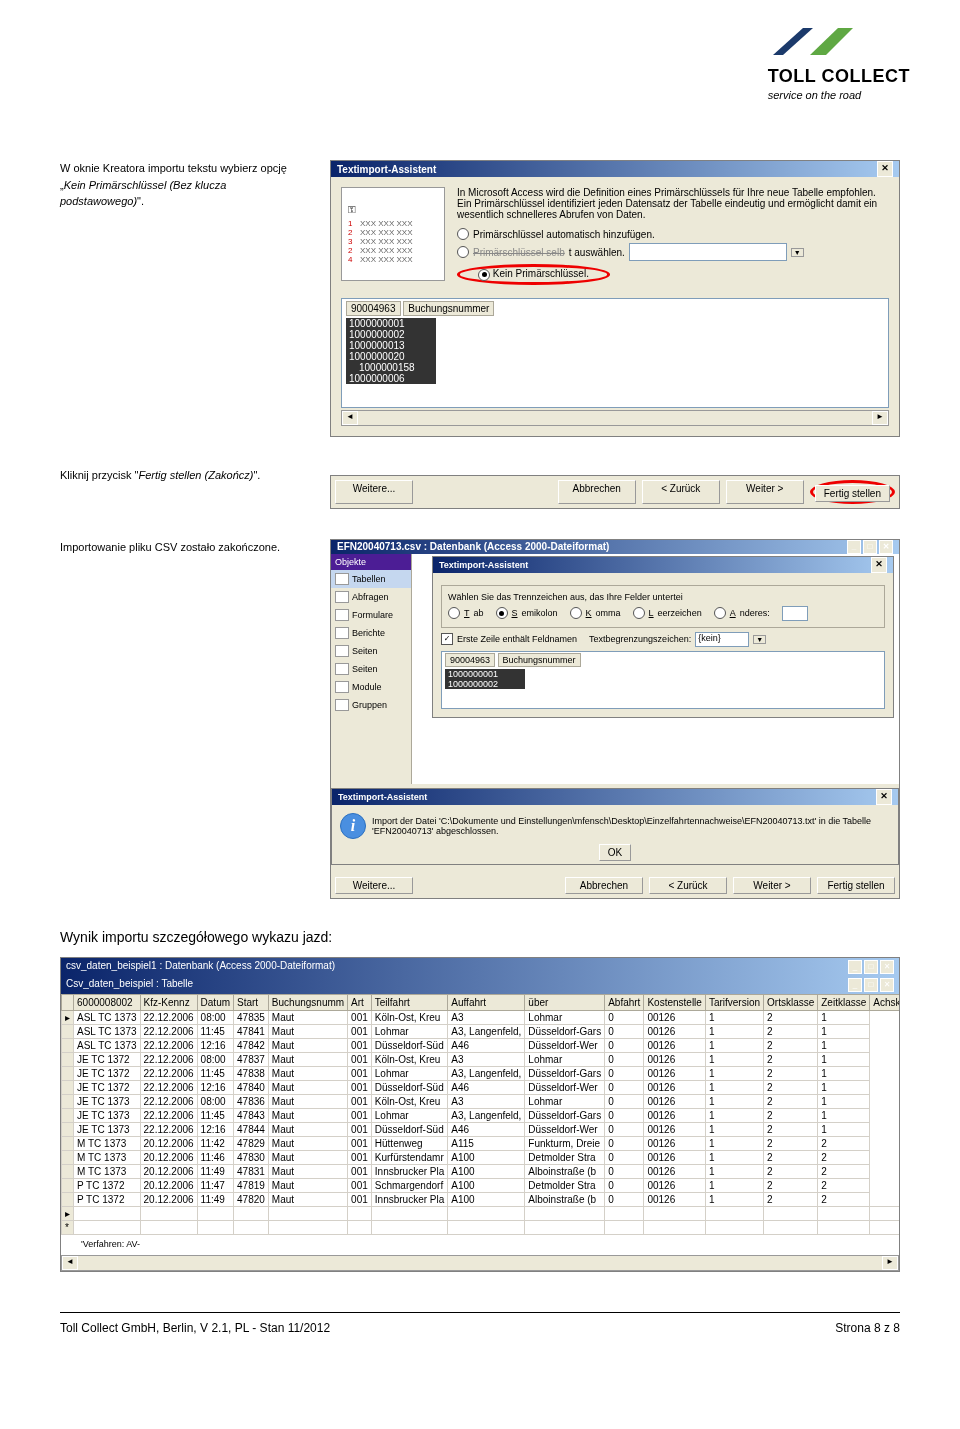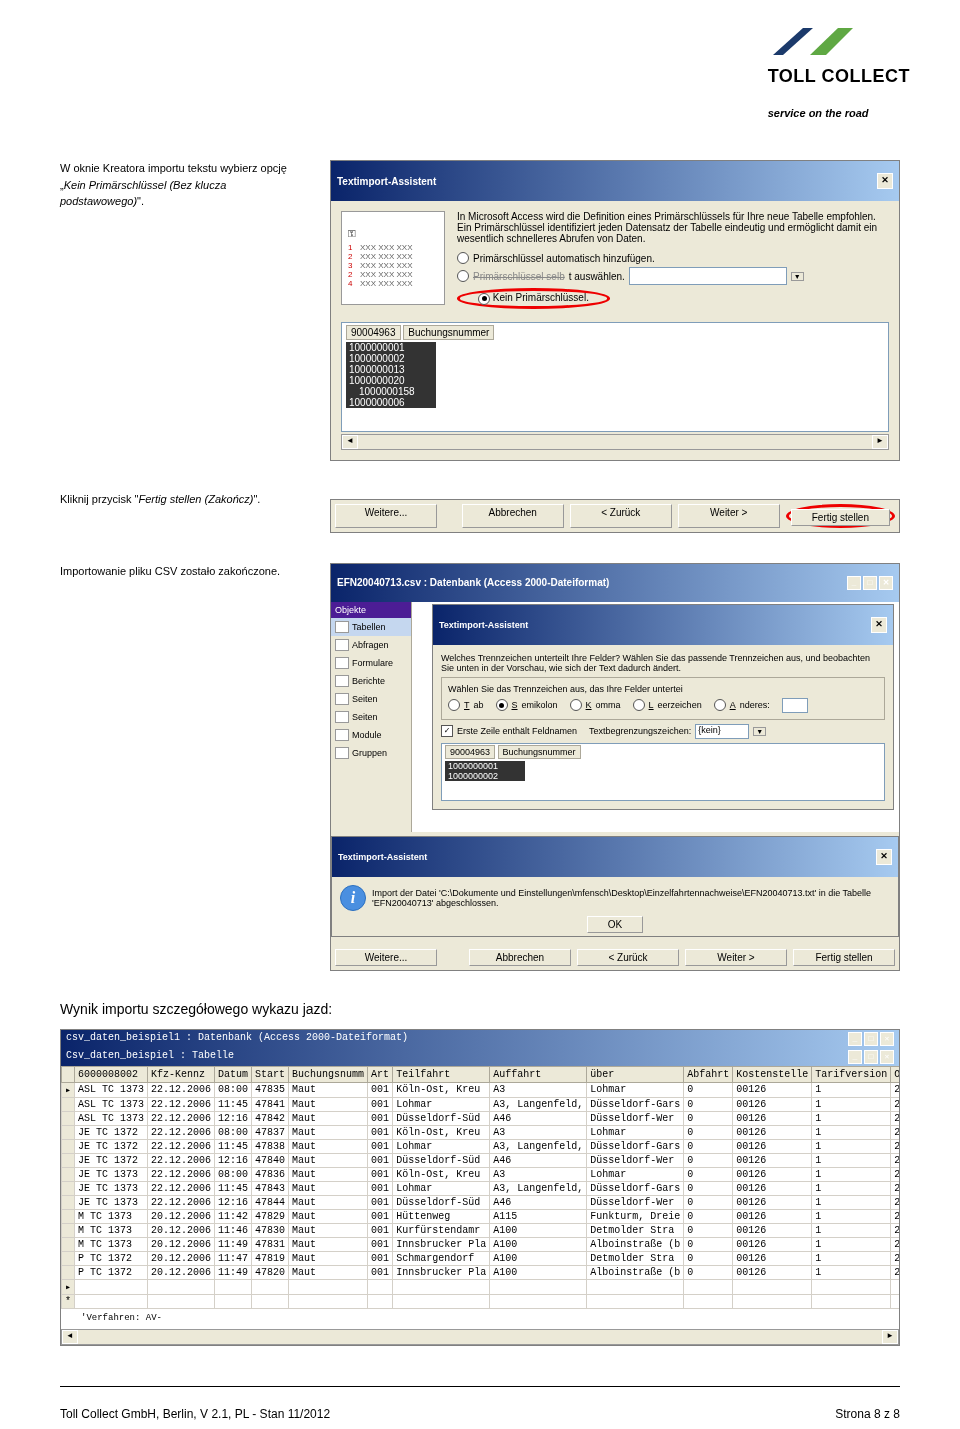--- a/index.html
+++ b/index.html
@@ -17,38 +17,38 @@
     position: relative;
   }
   .logo-block {
     position: absolute;
     top: 20px;
     right: 50px;
     text-align: left;
   }
   .logo-svg { width: 90px; height: 40px; }
   .logo-text { font-weight: bold; font-size: 18px; letter-spacing: 0.5px; margin-top: 2px; }
-  .logo-sub { font-size: 11px; font-style: italic; margin-top: 20px; font-weight: bold; }
+  .logo-sub { font-size: 11px; font-style: italic; margin-top: 2px; }
   .content { margin-top: 120px; }
   .row { display: flex; gap: 20px; margin-bottom: 30px; align-items: flex-start; }
   .col-text { flex: 0 0 250px; font-size: 11px; line-height: 1.5; }
   .italic { font-style: italic; }
   .col-img { flex: 1; }
   .dialog {
     background: #ece9d8;
     border: 1px solid #808080;
     font-size: 10px;
     font-family: Tahoma, Arial, sans-serif;
     color: #000;
     position: relative;
   }
   .titlebar {
     background: linear-gradient(to right, #0a246a, #a6caf0);
     color: #fff;
-    padding: 12px 6px;
+    padding: 0 6px;
     font-weight: bold;
     display: flex;
     justify-content: space-between;
     align-items: center;
   }
   .titlebar-x {
     background: #ece9d8; color: #000; width: 14px; height: 14px;
     border: 1px solid #fff; font-size: 9px; text-align: center; line-height: 12px;
   }
   .dialog-body { padding: 10px; }
@@ -66,50 +66,50 @@
   .radio { width: 10px; height: 10px; border-radius: 50%; border: 1px solid #555; background: #fff; display: inline-flex; align-items: center; justify-content: center; flex-shrink: 0; }
   .radio.sel::after { content: ""; width: 5px; height: 5px; background: #000; border-radius: 50%; }
   .strike { text-decoration: line-through; color: #888; }
   .ellipse-red { border: 3px solid #e00; border-radius: 50%; padding: 1px 18px; display: inline-block; }
   .input-box { background: #fff; border: 1px solid #7f9db9; padding: 1px 3px; font-size: 10px; display: inline-block; width: 150px; height: 14px; }
   .listbox { background: #fff; border: 1px solid #7f9db9; margin-top: 10px; padding: 4px; font-size: 10px; height: 100px; overflow: hidden; position: relative; }
   .list-head { background: #ece9d8; border: 1px solid #aca899; padding: 1px 4px; display: inline-block; margin-top: -4px; margin-bottom: 2px; }
   .scrollbar-h { height: 14px; background: #ece9d8; border: 1px solid #999; margin-top: 2px; display: flex; justify-content: space-between; }
   .sb-btn { width: 14px; background: #ece9d8; border: 1px solid #fff; font-size: 8px; text-align: center; }
   .btn-row { display: flex; gap: 6px; justify-content: flex-end; margin-top: 8px; padding: 4px; }
-  .win-btn { background: #ece9d8; border: 1px solid #999; border-top-color: #fff; border-left-color: #fff; padding: 2px 20px; font-size: 10px; cursor: default; min-width: 60px; text-align: center; }
+  .win-btn { background: #ece9d8; border: 1px solid #999; border-top-color: #fff; border-left-color: #fff; padding: 2px 8px; font-size: 10px; cursor: default; min-width: 60px; text-align: center; }
   .ellipse-red-btn { border: 3px solid #e00; border-radius: 50%; padding: 0 2px; }
   .access-window { }
   .db-pane { display: flex; height: 230px; }
   .objects-panel { width: 80px; background: #ece9d8; border-right: 1px solid #aca899; font-size: 9px; }
   .obj-item { padding: 3px 4px; display: flex; align-items: center; gap: 3px; }
   .obj-item.sel { background: #c5d7ef; }
   .obj-icon { width: 12px; height: 10px; background: #fff; border: 1px solid #999; font-size: 7px; text-align: center; line-height: 9px; }
   .db-main { flex: 1; position: relative; background: #fff; }
   .inner-dialog { position: absolute; left: 20px; top: 2px; right: 5px; background: #ece9d8; border: 1px solid #808080; font-size: 9px; }
   .inner-body { padding: 8px; }
   .fieldset { border: 1px solid #aca899; padding: 6px; margin: 4px 0; font-size: 9px; }
   .fs-row { display: flex; gap: 12px; flex-wrap: wrap; align-items: center; }
   .chk-row { display: flex; align-items: center; gap: 4px; }
   .chk { width: 10px; height: 10px; border: 1px solid #555; background: #fff; font-size: 8px; text-align: center; line-height: 9px; }
   .small-input { background: #fff; border: 1px solid #7f9db9; padding: 0 2px; font-size: 9px; width: 48px; height: 13px; display: inline-block; }
   .listbox2 { background: #fff; border: 1px solid #7f9db9; padding: 3px; font-size: 9px; height: 50px; margin-top: 4px; }
   .msg-dialog { background: #ece9d8; border: 1px solid #808080; margin-top: 4px; font-size: 9px; }
   .msg-body { display: flex; gap: 6px; padding: 8px; align-items: center; }
   .info-icon { width: 24px; height: 24px; border-radius: 50%; background: #4a8fe0; color: #fff; font-weight: bold; font-size: 16px; text-align: center; line-height: 24px; flex-shrink: 0; border: 1px solid #2a6fc0; font-style: italic; font-family: Georgia, serif; }
   .heading { font-size: 14px; margin: 25px 0 12px 0; }
-  .table-window { border: 1px solid #808080; font-size: 9px; font-family: Liberation Mono, monospace; }
+  .table-window { border: 1px solid #808080; font-size: 9px; font-family: Liberation Sans, sans-serif; }
   .table-win-title { background: linear-gradient(to right, #0a246a, #a6caf0); color: #fff; padding: 2px 5px; font-size: 10px; display: flex; justify-content: space-between; }
   .table-win-ctrls { display: flex; gap: 2px; }
   .table-win-ctrls span { background: #ece9d8; width: 12px; height: 12px; font-size: 8px; text-align: center; line-height: 11px; border: 1px solid #fff; }
   table.data { width: 100%; border-collapse: collapse; font-size: 10px; background: #fff; }
   table.data th { background: #ece9d8; border: 1px solid #aca899; padding: 2px 3px; font-weight: normal; text-align: left; white-space: nowrap; }
   table.data td { border: 1px solid #d4d0c8; padding: 1px 3px; white-space: nowrap; }
   table.data tr td:first-child { background: #ece9d8; width: 12px; }
-  .footer-line { border-top: 1px solid #000; margin-top: 40px; padding-top: 20px; display: flex; justify-content: space-between; font-size: 12px; align-items: flex-end; }
+  .footer-line { border-top: 1px solid #000; margin-top: 40px; padding-top: 8px; display: flex; justify-content: space-between; font-size: 12px; align-items: flex-end; }
   .db-toolbar { background: #ece9d8; padding: 2px 4px; font-size: 9px; border-bottom: 1px solid #aca899; display: flex; gap: 8px; }
   .dropdown-arrow { background: #ece9d8; border: 1px solid #999; font-size: 7px; padding: 0 2px; }
 </style>
 </head>
 <body>
 
 <div class="page">
 
   <div class="logo-block">
     <svg class="logo-svg" viewBox="0 0 90 40">
@@ -266,21 +266,20 @@
                   </div>
                 </div>
             </div>
             <div class="db-main">
               <div class="inner-dialog">
                 <div class="titlebar">
                     <span>Textimport-Assistent</span>
                     <span class="titlebar-x">✕</span>
                   </div>
                 <div class="inner-body">
-                  <div>Welches Trennzeichen unterteilt Ihre Felder? Wählen Sie das passende Trennzeichen aus, und beobachten Sie unten in der Vorschau, wie sich der Text dadurch ändert.</div>
                   <div class="fieldset">
                     <div style="margin-bottom:4px;">Wählen Sie das Trennzeichen aus, das Ihre Felder untertei</div>
                     <div class="fs-row" id="delim-radios">
                         <div class="chk-row">
                           <span class="radio"></span>
                           <span style="text-decoration:underline;">T</span>
                           <span>ab</span>
                         </div>
                         <div class="chk-row">
                           <span class="radio sel"></span>

